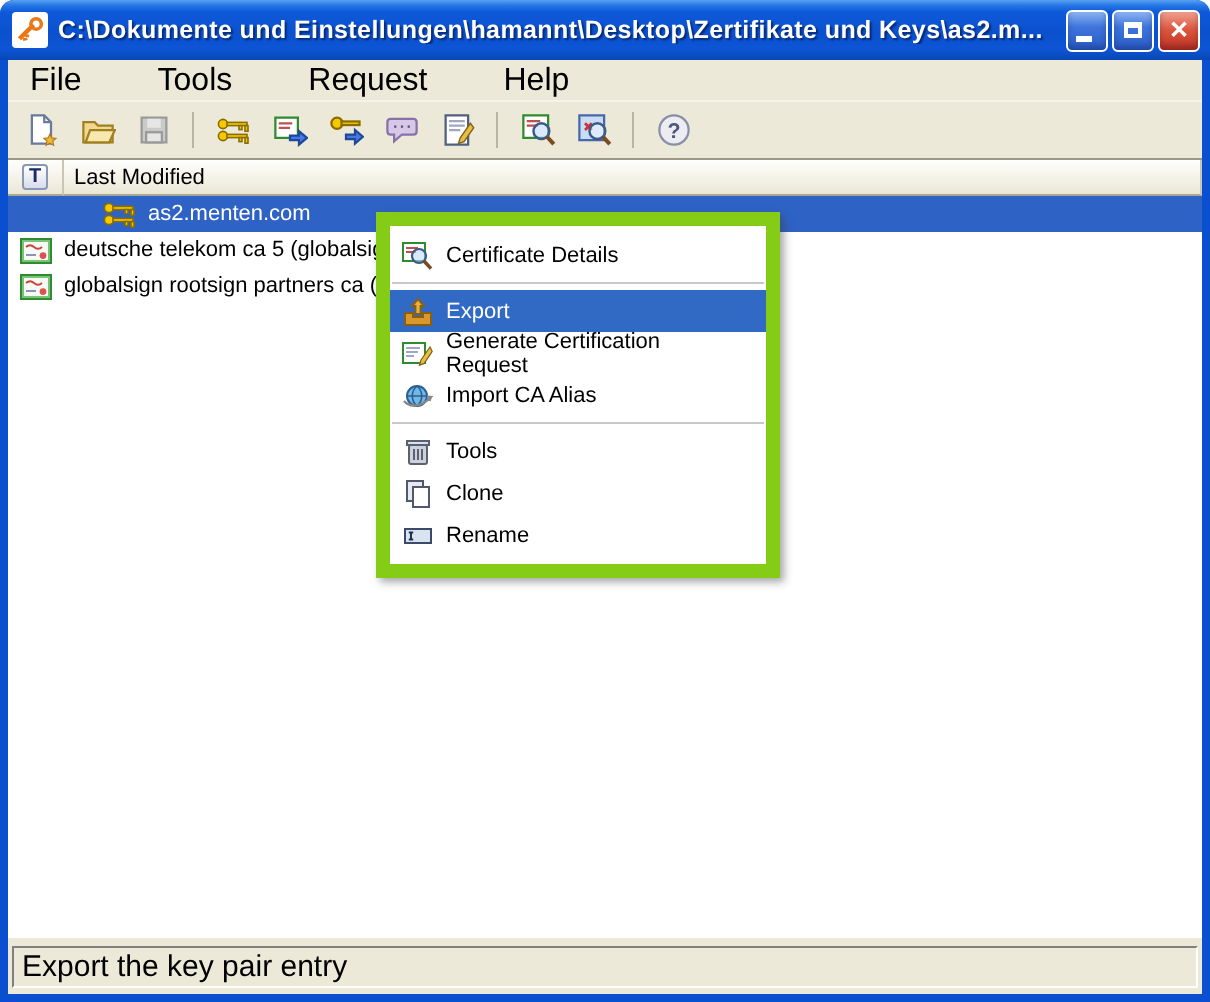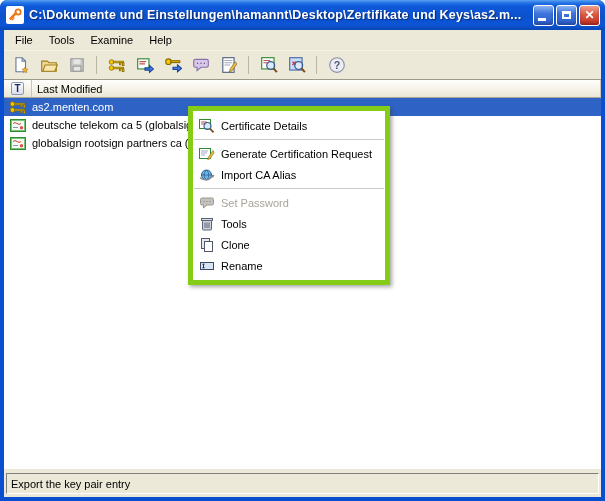--- a/index.html
+++ b/index.html
@@ -39,22 +39,22 @@
   .glyph-max { width:9px; height:8px; border:2px solid #fff; border-top-width:3px; }
   .glyph-close { color:#fff; font-size:12px; font-weight:bold; line-height:1; }
 
   
   .window-body {
     position:absolute; left:4px; right:4px; top:30px; bottom:4px;
     background:#ECE9D8; display:flex; flex-direction:column;
   }
 
   .menubar {
-    height:20px; display:flex; align-items:center; padding-left:3px;
-    font-size:11px; color:#000; flex:0 0 auto;
+    height:20px; display:flex; align-items:flex-start; padding-left:3px;
+    font-size:16px; color:#000; flex:0 0 auto;gap:22px;
   }
   .menu-item { padding:2px 8px; }
 
   .toolbar {
     height:29px; display:flex; align-items:center; padding-left:5px; gap:5px;
     border-top:1px solid #F6F4EA; flex:0 0 auto;
   }
   .tool-btn { width:23px; height:23px; display:flex; align-items:center; justify-content:center; }
   .tool-btn.disabled { opacity:.95; }
   .tb-sep { width:1px; height:18px; background:#B9B5A3; margin:0 3px; }
@@ -72,37 +72,37 @@
   }
   .th-type { width:28px; justify-content:center; padding-left:0; }
   .th-alias { width:346px; }
   .th-last { flex:1; }
   .type-col-icon {
     width:13px; height:13px; border:1px solid #8A98B8; border-radius:2px;
     background:linear-gradient(180deg,#FFFFFF,#D9DDE9);
     color:#1A2A6A; font-size:10px; font-weight:bold; line-height:11px; text-align:center;
   }
   .table-row { display:flex; height:18px; align-items:center; font-size:11px; color:#000; }
-  .table-row.selected { background:#2E63C5; color:#fff; }
+  .table-row.selected { background:#2E63C5; color:#fff;padding-left:42px; }
   .row-type { width:28px; display:flex; justify-content:center; flex:0 0 auto; }
   .row-alias { width:346px; white-space:nowrap; overflow:hidden; }
   .row-last { flex:1; }
 
   
   .statusbar { flex:0 0 auto; height:28px; padding:4px 2px 3px 2px; display:flex; }
   .status-field {
     flex:1; border:1px solid; border-color:#808080 #FFFFFF #FFFFFF #808080;
-    font-size:11px; color:#000; padding:2px 4px; background:#ECE9D8;
+    font-size:15px; color:#000; padding:2px 4px; background:#ECE9D8;
     display:flex; align-items:center;
   }
 
   
   .context-menu {
     position:absolute; left:188px; top:106px; width:202px;
-    background:#fff; border:5px solid #84cc16;
+    background:#fff; border:7px solid #84cc16;
     box-shadow:2px 2px 4px rgba(60,60,60,.45);
     padding:4px 0; font-size:11px; z-index:10;
   }
   .cm-item { height:21px; display:flex; align-items:center; gap:6px; padding:0 12px 0 5px; color:#000; }
   .cm-item.highlighted { background:#316AC5; color:#fff; }
   .cm-item.disabled { color:#A8A49A; }
   .cm-sep { border-top:1px solid #C9C9C9; margin:3px 1px; }
   .cm-ico { width:17px; height:17px; display:flex; align-items:center; justify-content:center; flex:0 0 auto; }
 
   .icon { display:block; }
@@ -132,21 +132,21 @@
           <span class="glyph-close">✕</span>
         </div>
     </div>
   </div>
 
   <div class="window-body">
 
     <div class="menubar">
       <span class="menu-item">File</span>
       <span class="menu-item">Tools</span>
-      <span class="menu-item">Examine</span>
+      <span class="menu-item">Request</span>
       <span class="menu-item">Help</span>
     </div>
 
     <div class="toolbar">
       <div class="tool-btn">
         <svg class="icon" width="18" height="18" viewBox="0 0 16 16">
           <path d="M3.5 1.5h5.5l3 3v9.5h-8.5z" fill="#fff" stroke="#6A7A9A"></path>
           <path d="M9 1.5v3h3" fill="none" stroke="#6A7A9A"></path>
           <path d="M11.5 9.8l.8 1.7 1.9.2-1.4 1.2.4 1.9-1.7-1-1.7 1 .4-1.9-1.4-1.2 1.9-.2z" fill="#F0B830" stroke="#B07820" stroke-width="0.5"></path>
         </svg>
@@ -300,20 +300,29 @@
         <svg class="icon" width="16" height="16" viewBox="0 0 16 16">
           <rect x="0.5" y="1.5" width="11" height="9" fill="#fff" stroke="#2E8B2E"></rect>
           <path d="M2 4h6M2 6h5" stroke="#C05050"></path>
           <circle cx="8.5" cy="8" r="3.5" fill="rgba(190,215,250,0.55)" stroke="#3A5A8A" stroke-width="1.1"></circle>
           <path d="M11 10.5l3.5 3.8" stroke="#7A4A20" stroke-width="1.8"></path>
         </svg>
       </span>
       <span>Certificate Details</span>
     </div>
     <div class="cm-sep"></div>
+    <div class="cm-item highlighted">
+      <span class="cm-ico">
+        <svg class="icon" width="16" height="16" viewBox="0 0 16 16">
+          <path d="M8 1.5L11 5H9.3v4H6.7V5H5z" fill="#E8B040" stroke="#8A6010"></path>
+          <path d="M1.5 8.5h4v2h5v-2h4v6h-13z" fill="#D89830" stroke="#8A6010"></path>
+        </svg>
+      </span>
+      <span>Export</span>
+    </div>
     <div class="cm-item">
       <span class="cm-ico">
         <svg class="icon" width="16" height="16" viewBox="0 0 16 16">
           <rect x="0.5" y="2.5" width="11" height="10" fill="#fff" stroke="#2E8B2E"></rect>
           <path d="M2 5h7M2 7h6M2 9h4" stroke="#A0A8C8"></path>
           <path d="M14 4.5L9.5 11l-.8 2.6 2.4-.9 4-6z" fill="#E8C040" stroke="#806020" stroke-width="0.6"></path>
         </svg>
       </span>
       <span>Generate Certification Request</span>
     </div>
@@ -321,29 +330,20 @@
       <span class="cm-ico">
         <svg class="icon" width="16" height="16" viewBox="0 0 16 16">
           <circle cx="7.5" cy="8" r="5" fill="#70B8E8" stroke="#2A6090"></circle>
           <path d="M2.5 8h10M7.5 3a6.5 6.5 0 010 10M7.5 3a6.5 6.5 0 000 10" fill="none" stroke="#2A6090" stroke-width="0.8"></path>
           <path d="M1 10.5c3 3.5 9 3 13.5-2l-2-.2M14.5 8.3l-.8 2.2" fill="none" stroke="#888" stroke-width="1.2"></path>
         </svg>
       </span>
       <span>Import CA Alias</span>
     </div>
     <div class="cm-sep"></div>
-    <div class="cm-item disabled">
-      <span class="cm-ico">
-        <svg class="icon" width="16" height="16" viewBox="0 0 16 16">
-          <path d="M3 3h10q1.5 0 1.5 1.5v4Q14.5 10 13 10H8l-3.5 3v-3H3Q1.5 10 1.5 8.5v-4Q1.5 3 3 3z" fill="#C4C2BC" stroke="#9A988E"></path>
-          <path d="M4.5 6.5h1M7.5 6.5h1M10.5 6.5h1" stroke="#84827A"></path>
-        </svg>
-      </span>
-      <span>Set Password</span>
-    </div>
     <div class="cm-item">
       <span class="cm-ico">
         <svg class="icon" width="16" height="16" viewBox="0 0 16 16">
           <rect x="3.5" y="4.5" width="9" height="9.5" rx="1" fill="#CDD1DC" stroke="#5A6272"></rect>
           <rect x="2.5" y="2.5" width="11" height="2" fill="#DCE0EA" stroke="#5A6272"></rect>
           <path d="M6 6.5v5.5M8 6.5v5.5M10 6.5v5.5" stroke="#5A6272"></path>
         </svg>
       </span>
       <span>Tools</span>
     </div>

